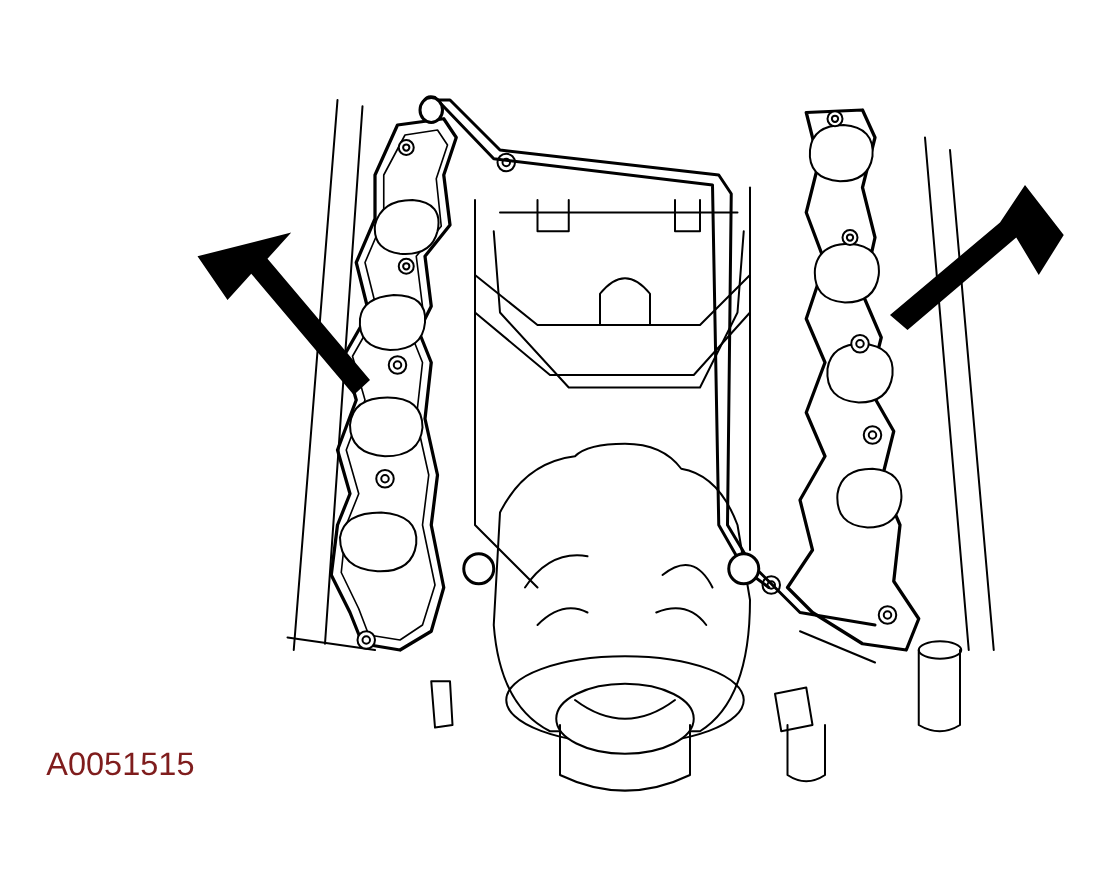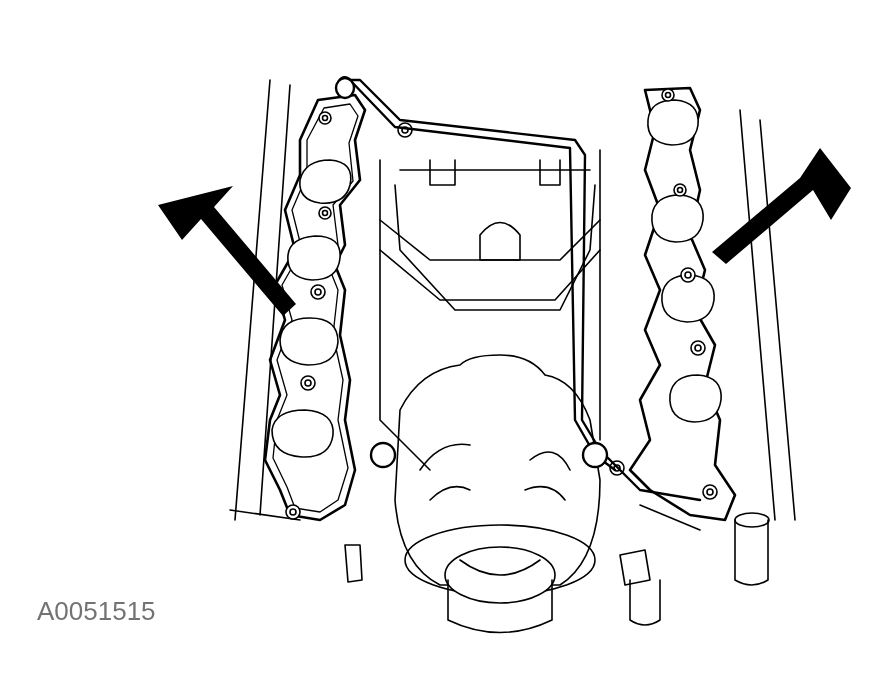--- a/index.html
+++ b/index.html
@@ -1,18 +1,18 @@
 <!DOCTYPE html>
 <html><head>
 <meta charset="utf-8">
 <style>
   html, body { margin:0; padding:0; background:#ffffff; }
   body { width:889px; height:697px; position:relative; overflow:hidden; font-family:"Liberation Sans", sans-serif; }
   .diagram { position:absolute; left:0; top:0; width:889px; height:697px; }
-  .figure-id { position:absolute; left:37px; top:596px; font-size:26px; color:#737373; letter-spacing:0px; }
+  .figure-id { position:absolute; left:37px; top:596px; font-size:26px; color:#7f1d1d; letter-spacing:0px; }
 </style>
 </head>
 <body>
 
 <svg class="diagram" viewBox="0 0 889 697" xmlns="http://www.w3.org/2000/svg">
   <g fill="none" stroke="#000" stroke-width="1.6" stroke-linejoin="round" stroke-linecap="round">
 
     <g>
       <path d="M270 80 L235 520"></path>
       <path d="M290 85 L260 515"></path>

